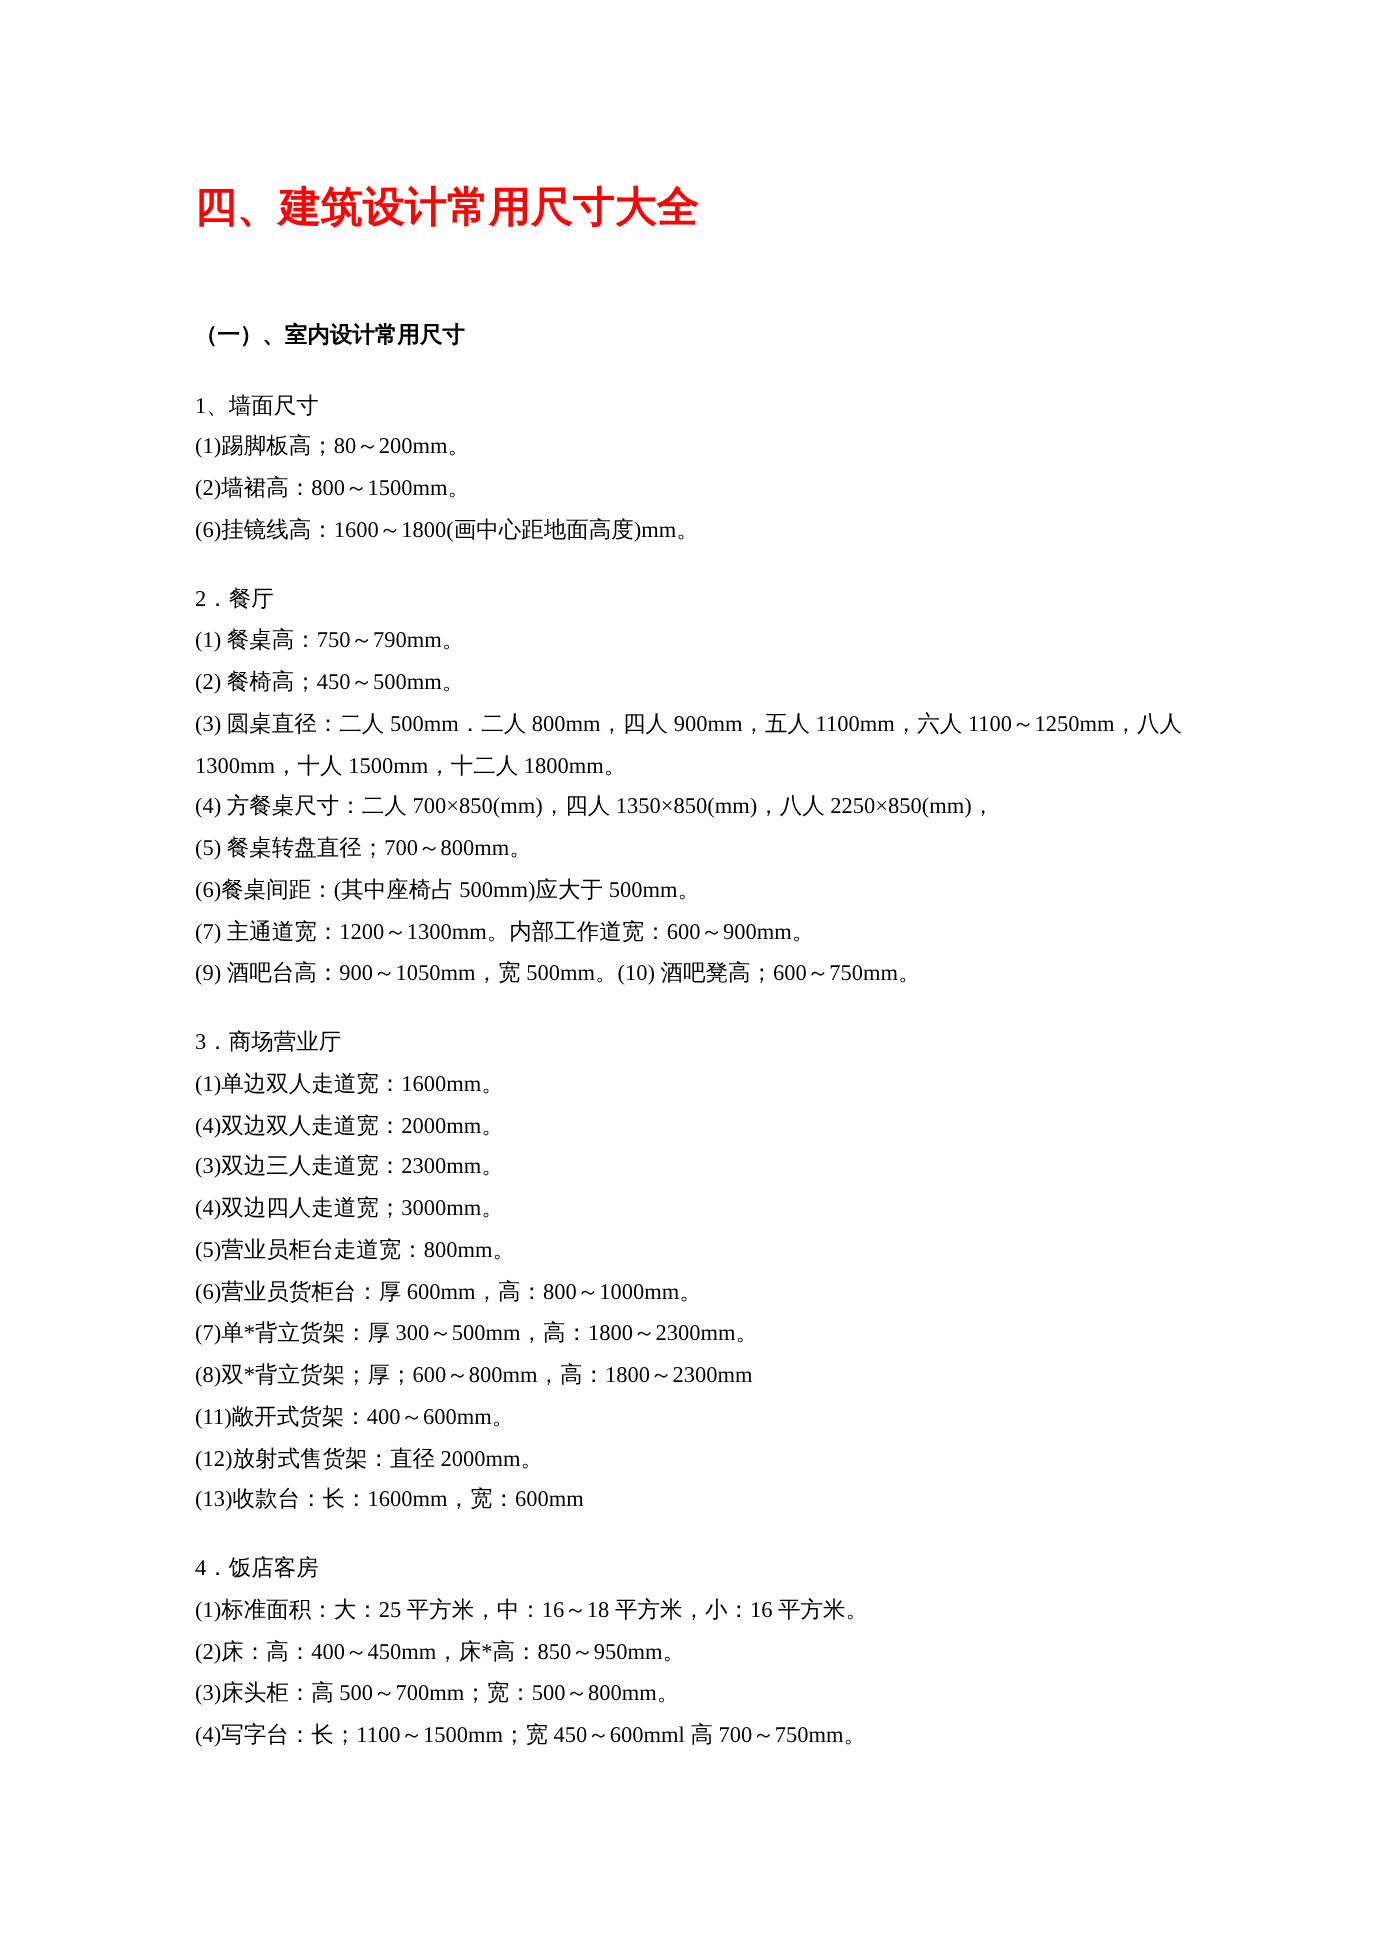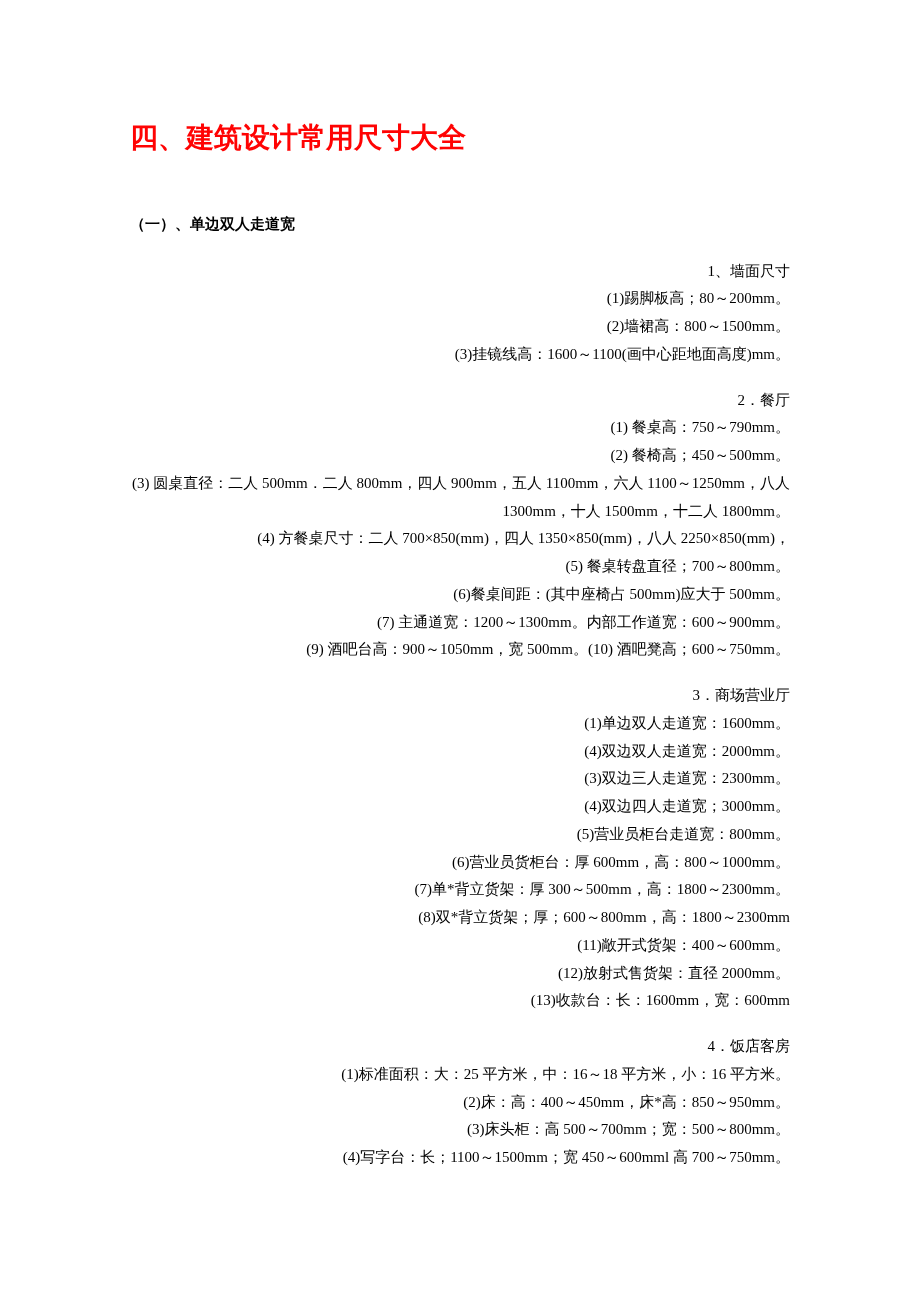--- a/index.html
+++ b/index.html
@@ -25,40 +25,39 @@
     margin-bottom: 46px;
   }
   .subtitle {
     font-family: "SimHei", "黑体", sans-serif;
     font-size: 15px;
     font-weight: bold;
     margin-bottom: 20px;
   }
   .section {
     margin-bottom: 18px;
-    text-align: right;
   }
   .line {
     white-space: normal;
     word-break: break-all;
   }
 </style>
 </head>
 <body>
 
 <div class="page">
   <div class="title">四、建筑设计常用尺寸大全</div>
-  <div class="subtitle">（一）、单边双人走道宽</div>
+  <div class="subtitle">（一）、室内设计常用尺寸</div>
 
   <div id="sections">
       <div class="section">
         <div class="line">1、墙面尺寸</div>
         <div class="line">(1)踢脚板高；80～200mm。</div>
         <div class="line">(2)墙裙高：800～1500mm。</div>
-        <div class="line">(3)挂镜线高：1600～1100(画中心距地面高度)mm。</div>
+        <div class="line">(6)挂镜线高：1600～1800(画中心距地面高度)mm。</div>
       </div>
       <div class="section">
         <div class="line">2．餐厅</div>
         <div class="line">(1) 餐桌高：750～790mm。</div>
         <div class="line">(2) 餐椅高；450～500mm。</div>
         <div class="line">(3) 圆桌直径：二人 500mm．二人 800mm，四人 900mm，五人 1100mm，六人 1100～1250mm，八人1300mm，十人 1500mm，十二人 1800mm。</div>
         <div class="line">(4) 方餐桌尺寸：二人 700×850(mm)，四人 1350×850(mm)，八人 2250×850(mm)，</div>
         <div class="line">(5) 餐桌转盘直径；700～800mm。</div>
         <div class="line">(6)餐桌间距：(其中座椅占 500mm)应大于 500mm。</div>
         <div class="line">(7) 主通道宽：1200～1300mm。内部工作道宽：600～900mm。</div>

